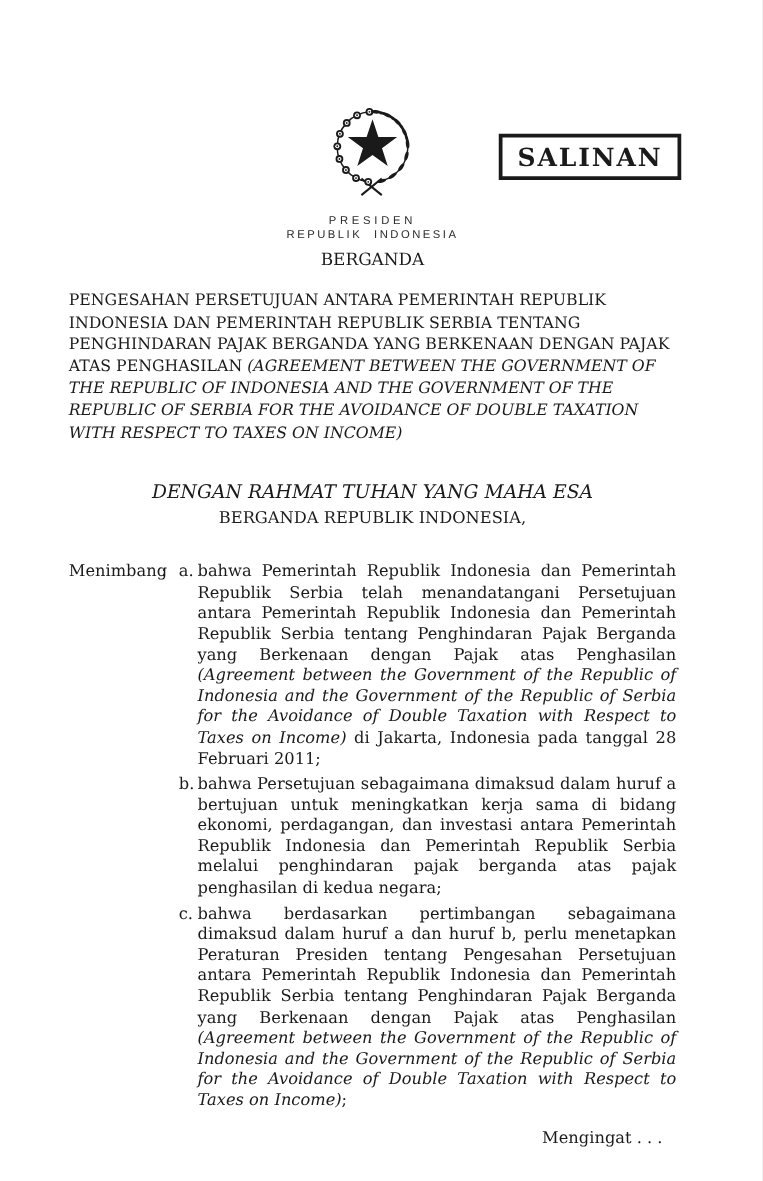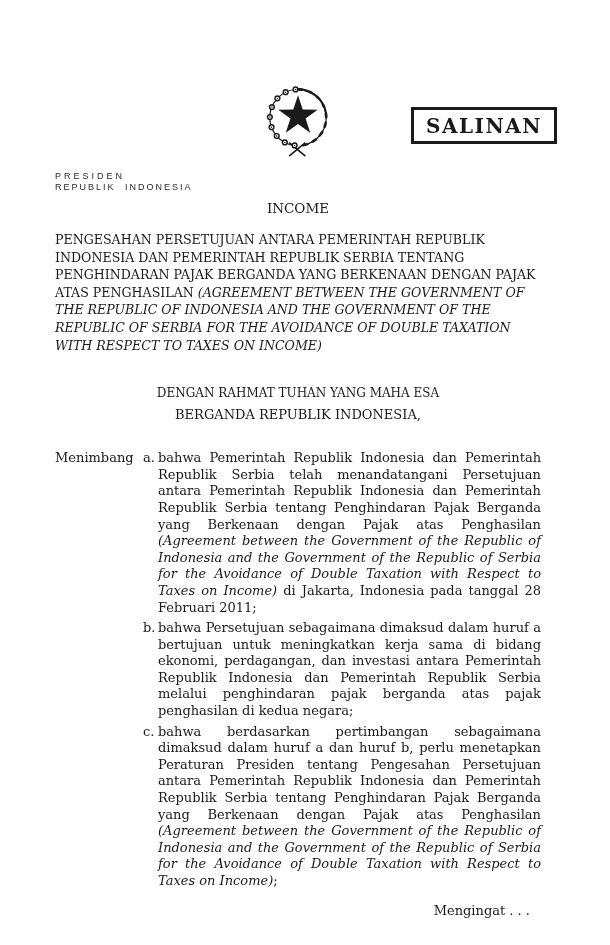--- a/index.html
+++ b/index.html
@@ -19,47 +19,47 @@
   }
   .content{
     box-sizing:border-box;
     padding:0 69px 0 55px; 
     width:100%;
   }
 
   
   .badge{
     position:absolute;
-    left:411px;top:107px;
+    left:399px;top:107px;
     box-sizing:border-box;
     min-width:126px;height:37px;
     border:3.5px solid var(--ink);
     display:flex;align-items:center;justify-content:center;
     font-weight:bold;font-size:20px;letter-spacing:1.5px;
     font-family:"DejaVu Serif",serif;
     padding:0 12px;
   }
 
   
   .emblem{display:block;margin:82px auto 0 auto;width:80px;height:80px;}
   .emblem svg{display:block;width:100%;height:100%;}
 
   
-  .letterhead{margin-top:9px;text-align:left;
+  .letterhead{margin-top:9px;text-align:center;
     font-family:"Liberation Sans","DejaVu Sans",sans-serif;color:#2a2a2a;}
   .letterhead .lh1{font-size:9px;letter-spacing:3px;line-height:11px;}
   .letterhead .lh2{font-size:9px;letter-spacing:2px;word-spacing:5px;line-height:11px;}
 
   
   .doc-title{margin-top:7px;text-align:center;font-size:13.5px;line-height:17px;}
   .tentang{margin-top:6px;text-align:center;font-size:13.5px;line-height:17px;}
   .subject{margin-top:14px;text-align:left;font-size:12.6px;line-height:17.6px;}
   .subject .en{font-style:italic;}
 
-  .invocation{margin-top:28px;text-align:center;font-size:12px;line-height:22px;}
+  .invocation{margin-top:28px;text-align:center;font-size:15px;line-height:22px;font-style:italic;}
   .authority{text-align:center;font-size:13px;line-height:22px;}
 
   
   .considering{margin-top:24px;display:flex;align-items:flex-start;font-size:13px;line-height:16.6px;}
   .considering .c-label{width:74px;flex:0 0 74px;}
   .considering .c-colon{width:14px;flex:0 0 14px;}
   .items{list-style:none;margin:0;padding:0;flex:1;}
   .item{display:flex;align-items:flex-start;margin:0 0 4px 0;}
   .item .marker{width:15px;flex:0 0 15px;}
   .item .item-text{width:383px;flex:0 0 383px;text-align:justify;text-justify:inter-word;}
@@ -156,21 +156,21 @@
     </div>
 
     <div class="letterhead">
       <div class="lh1">PRESIDEN</div>
       <div class="lh2">REPUBLIK INDONESIA</div>
     </div>
 
     <div class="doc-title">
     </div>
 
-    <div class="tentang">INCOME</div>
+    <div class="tentang">BERGANDA</div>
 
     <div class="subject">
       <span class="id">PENGESAHAN PERSETUJUAN ANTARA PEMERINTAH REPUBLIK INDONESIA DAN PEMERINTAH REPUBLIK SERBIA TENTANG PENGHINDARAN PAJAK BERGANDA YANG BERKENAAN DENGAN PAJAK ATAS PENGHASILAN</span>
       <span> </span>
       <span class="en">(AGREEMENT BETWEEN THE GOVERNMENT OF THE REPUBLIC OF INDONESIA AND THE GOVERNMENT OF THE REPUBLIC OF SERBIA FOR THE AVOIDANCE OF DOUBLE TAXATION WITH RESPECT TO TAXES ON INCOME)</span>
     </div>
 
     <div class="invocation">DENGAN RAHMAT TUHAN YANG MAHA ESA</div>
     <div class="authority">BERGANDA REPUBLIK INDONESIA,</div>
 

